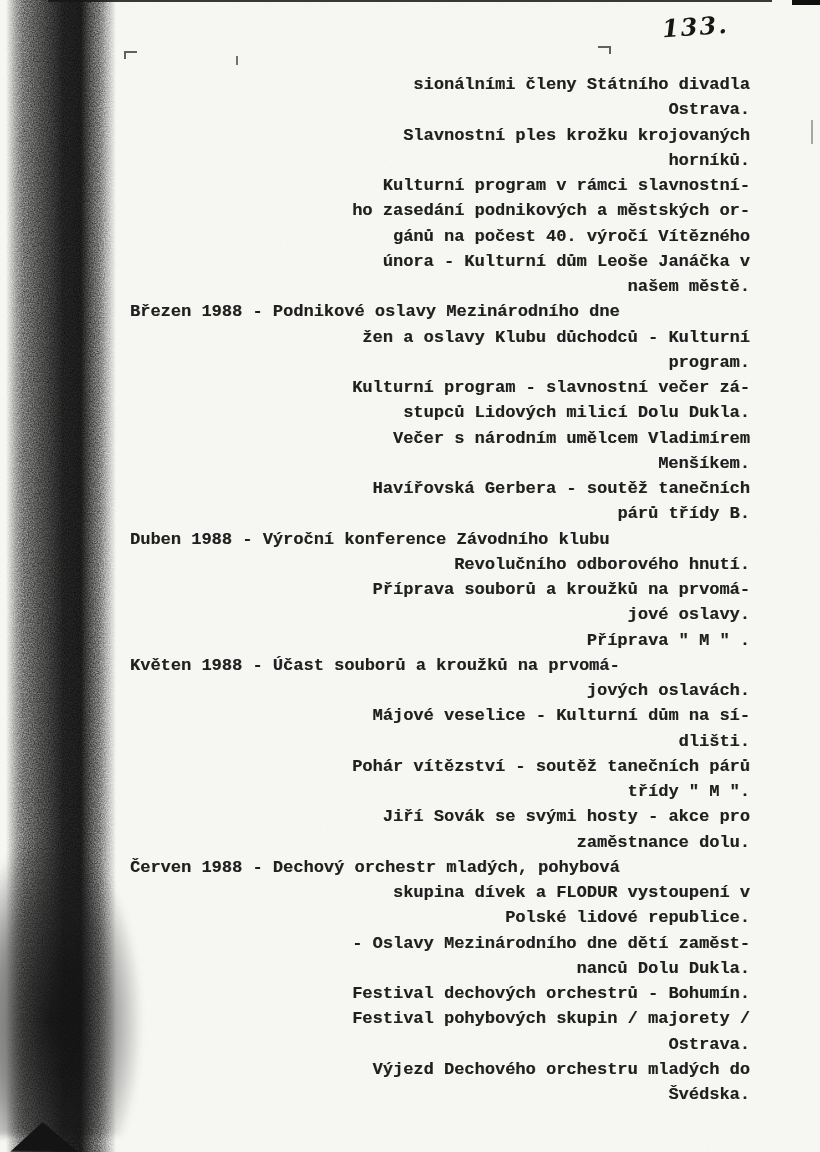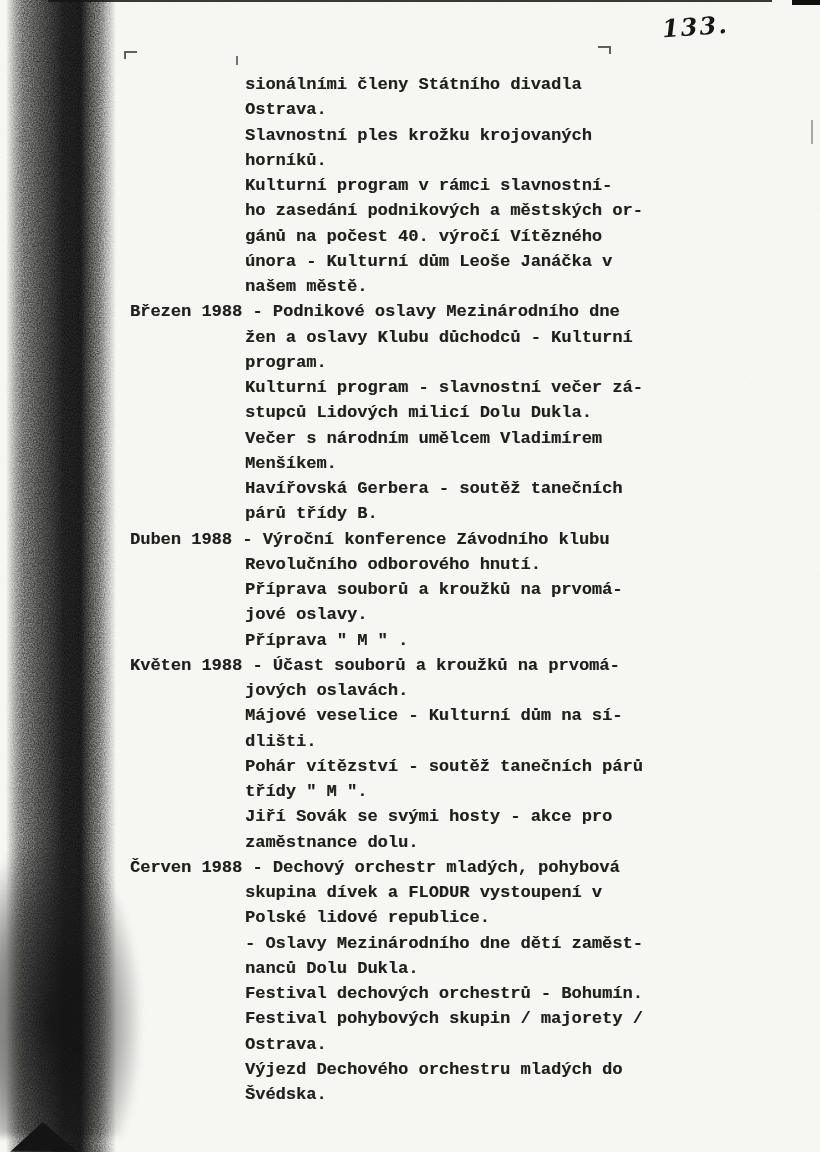--- a/index.html
+++ b/index.html
@@ -66,21 +66,21 @@
   .tick2 { position:absolute; left:811px; top:120px; width:2px; height:24px; background:#555; opacity:.5; }
 
   
   .text-body {
     position:absolute; top:72px; left:130px; width:620px;
     color:#1f1f1f; font-size:17px; font-weight:700;
     line-height:25.25px; white-space:pre;
     text-shadow:0.4px 0.3px 0.6px rgba(25,25,25,.45);
   }
   .line { height:25.25px; }
-  .line.body { padding-left:115px; }
+  .line.body { padding-left:115px;text-align:right; }
 </style>
 </head>
 <body>
 
 <div class="scan">
 
   <svg class="page-noise" xmlns="http://www.w3.org/2000/svg">
     <filter id="pn">
       <feTurbulence type="fractalNoise" baseFrequency="0.55" numOctaves="2" seed="7" stitchTiles="stitch"></feTurbulence>
       <feColorMatrix type="matrix" values="0 0 0 0 0.22  0 0 0 0 0.22  0 0 0 0 0.22  0 0 0 0.6 -0.45"></feColorMatrix>

